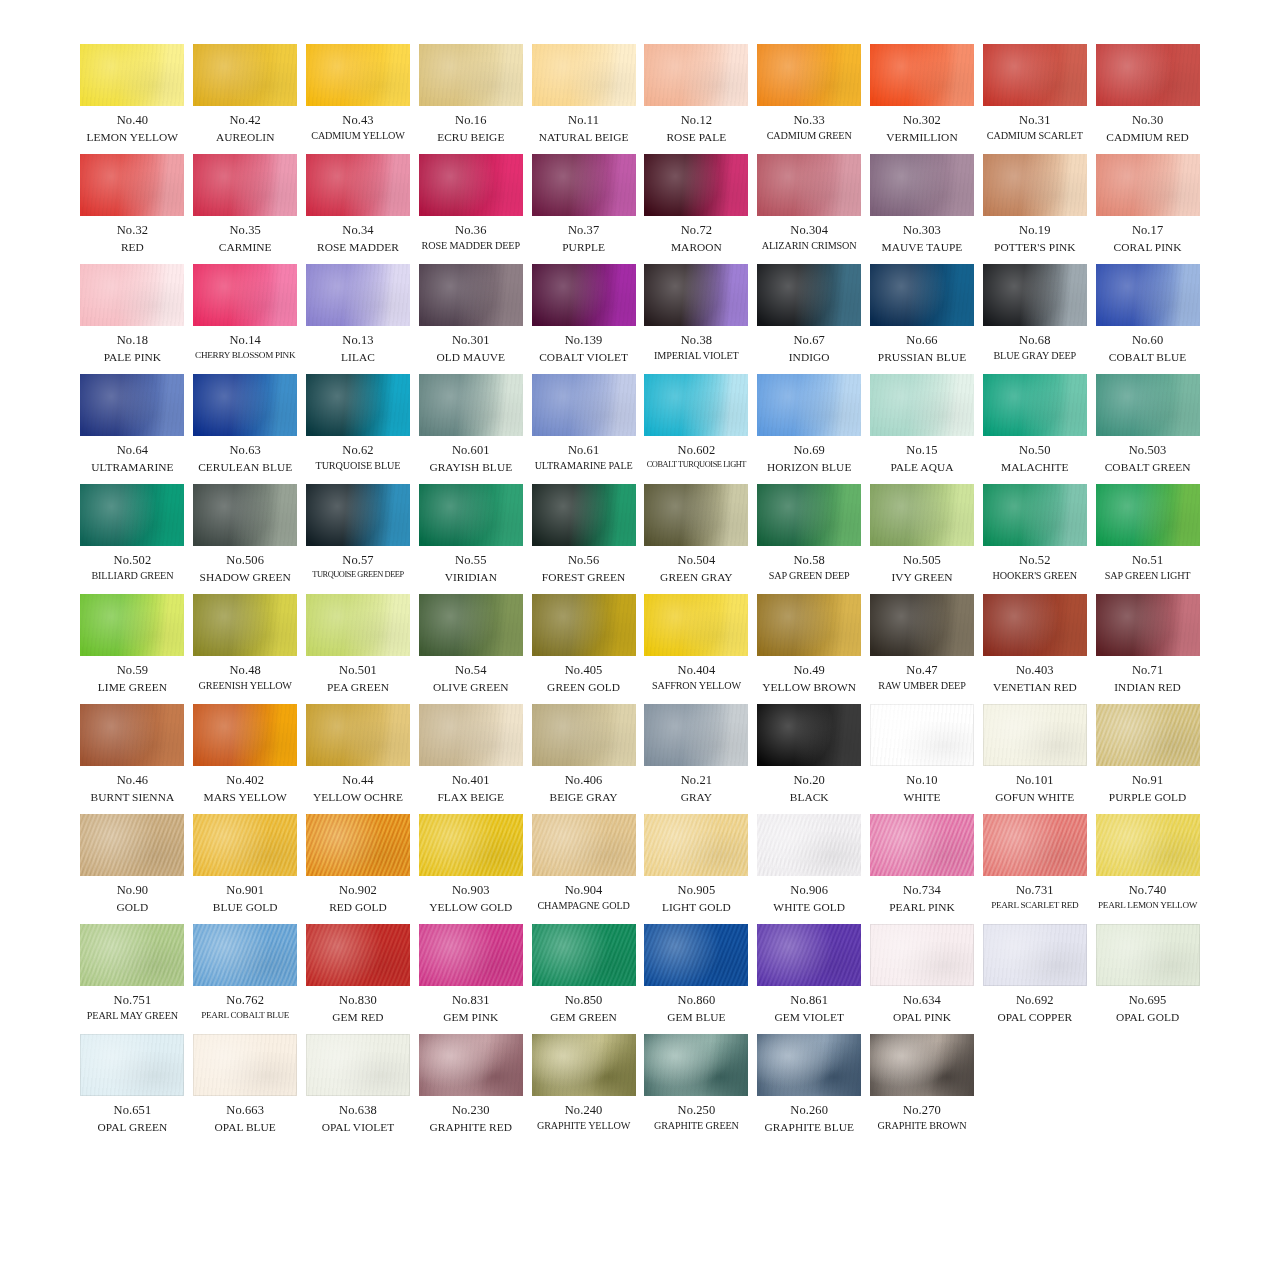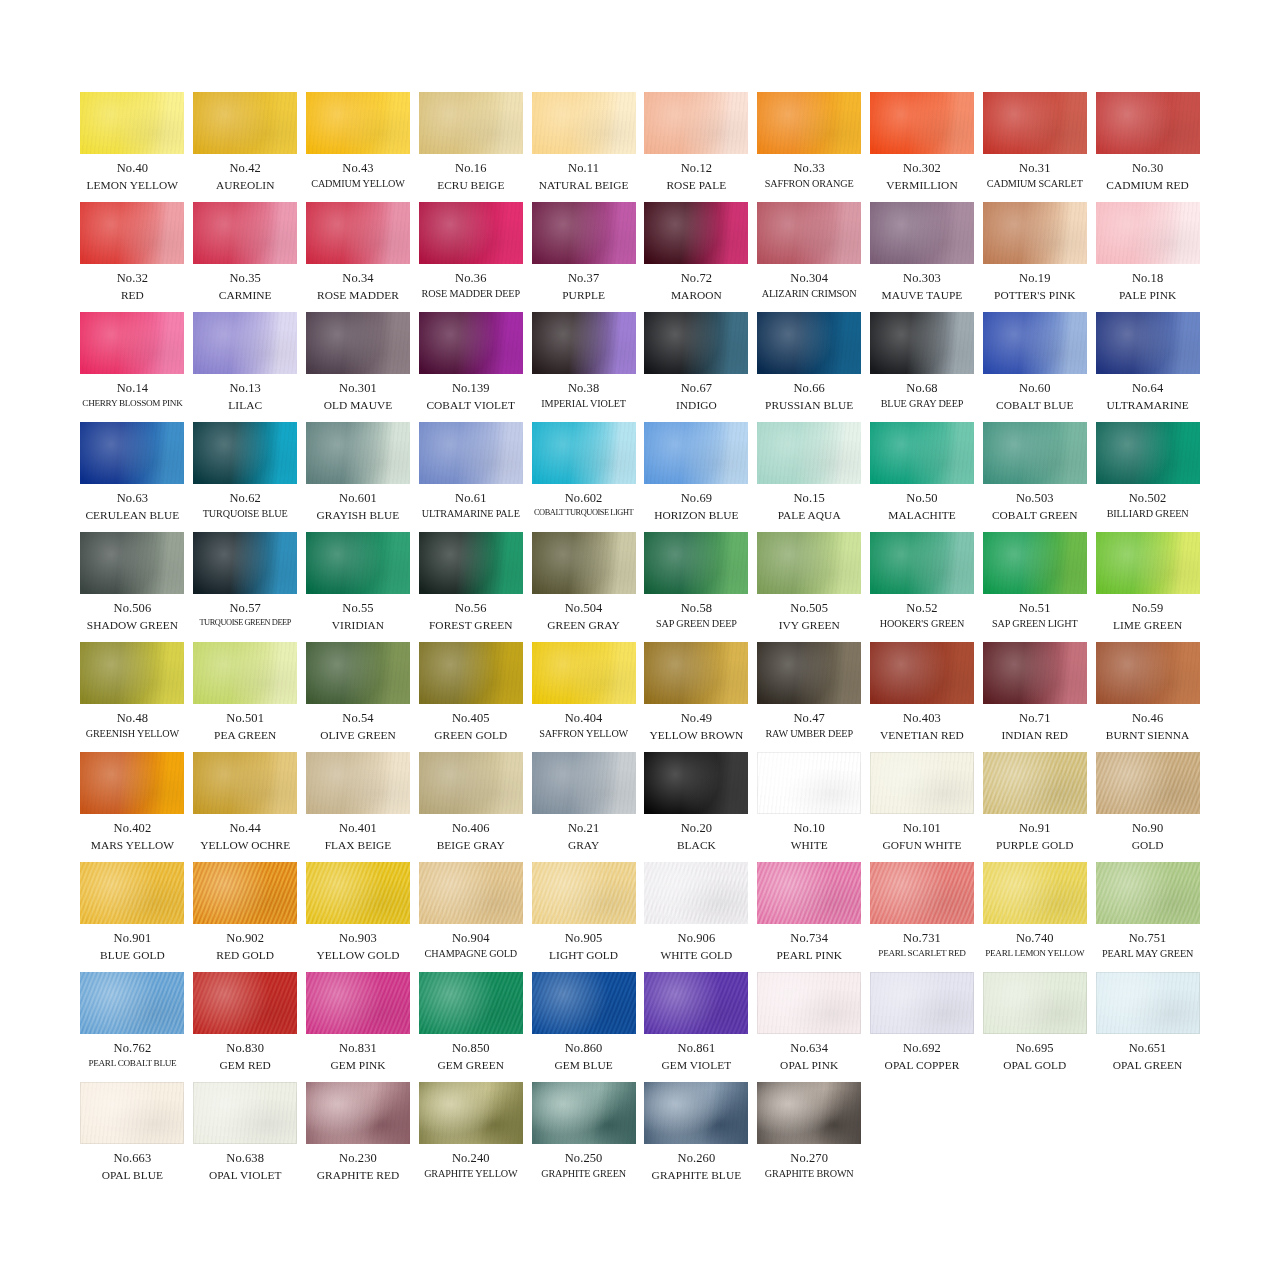--- a/index.html
+++ b/index.html
@@ -14,21 +14,21 @@
     font-family: "Liberation Serif", "DejaVu Serif", serif;
     color: #1d1d1d;
     overflow: hidden;
   }
   #chart-sheet {
     position: relative;
     width: 1280px;
     height: 1280px;
     background: #ffffff;
     box-sizing: border-box;
-    padding: 92px 80px 96px 80px;
+    padding: 44px 80px 96px 80px;
   }
   .swatch-grid {
     display: grid;
     grid-template-columns: repeat(10, 1fr);
     grid-auto-rows: 110px;
     column-gap: 8px;
     row-gap: 0px;
     width: 1120px;
   }
   .swatch-cell {
@@ -162,21 +162,21 @@
         </div>
       </div>
       <div class="swatch-cell">
         <div class="swatch-chip">
           <div class="paint" style="background: linear-gradient(95deg, rgb(239, 135, 24) 0%, rgb(239, 135, 24) 38%, rgb(245, 181, 44) 82%, rgb(245, 181, 44) 100%);"></div>
           <div class="grain"></div>
           <div class="sheen"></div>
         </div>
         <div class="swatch-label">
           <span class="swatch-code">No.33</span>
-          <span class="swatch-name tight">SAFFRON ORANGE</span>
+          <span class="swatch-name tight">CADMIUM GREEN</span>
         </div>
       </div>
       <div class="swatch-cell">
         <div class="swatch-chip">
           <div class="paint" style="background: linear-gradient(95deg, rgb(240, 71, 21) 0%, rgb(240, 71, 21) 38%, rgb(246, 141, 106) 82%, rgb(246, 141, 106) 100%);"></div>
           <div class="grain"></div>
           <div class="sheen"></div>
         </div>
         <div class="swatch-label">
           <span class="swatch-code">No.302</span>
@@ -295,20 +295,31 @@
       </div>
       <div class="swatch-cell">
         <div class="swatch-chip">
           <div class="paint" style="background: linear-gradient(95deg, rgb(191, 125, 85) 0%, rgb(191, 125, 85) 38%, rgb(243, 217, 189) 82%, rgb(243, 217, 189) 100%);"></div>
           <div class="grain"></div>
           <div class="sheen"></div>
         </div>
         <div class="swatch-label">
           <span class="swatch-code">No.19</span>
           <span class="swatch-name">POTTER'S PINK</span>
+        </div>
+      </div>
+      <div class="swatch-cell">
+        <div class="swatch-chip">
+          <div class="paint" style="background: linear-gradient(95deg, rgb(226, 135, 116) 0%, rgb(226, 135, 116) 38%, rgb(245, 207, 193) 82%, rgb(245, 207, 193) 100%);"></div>
+          <div class="grain"></div>
+          <div class="sheen"></div>
+        </div>
+        <div class="swatch-label">
+          <span class="swatch-code">No.17</span>
+          <span class="swatch-name">CORAL PINK</span>
         </div>
       </div>
       <div class="swatch-cell">
         <div class="swatch-chip">
           <div class="paint" style="background: linear-gradient(95deg, rgb(247, 188, 195) 0%, rgb(247, 188, 195) 38%, rgb(253, 234, 236) 82%, rgb(253, 234, 236) 100%);"></div>
           <div class="grain"></div>
           <div class="sheen"></div>
         </div>
         <div class="swatch-label">
           <span class="swatch-code">No.18</span>

